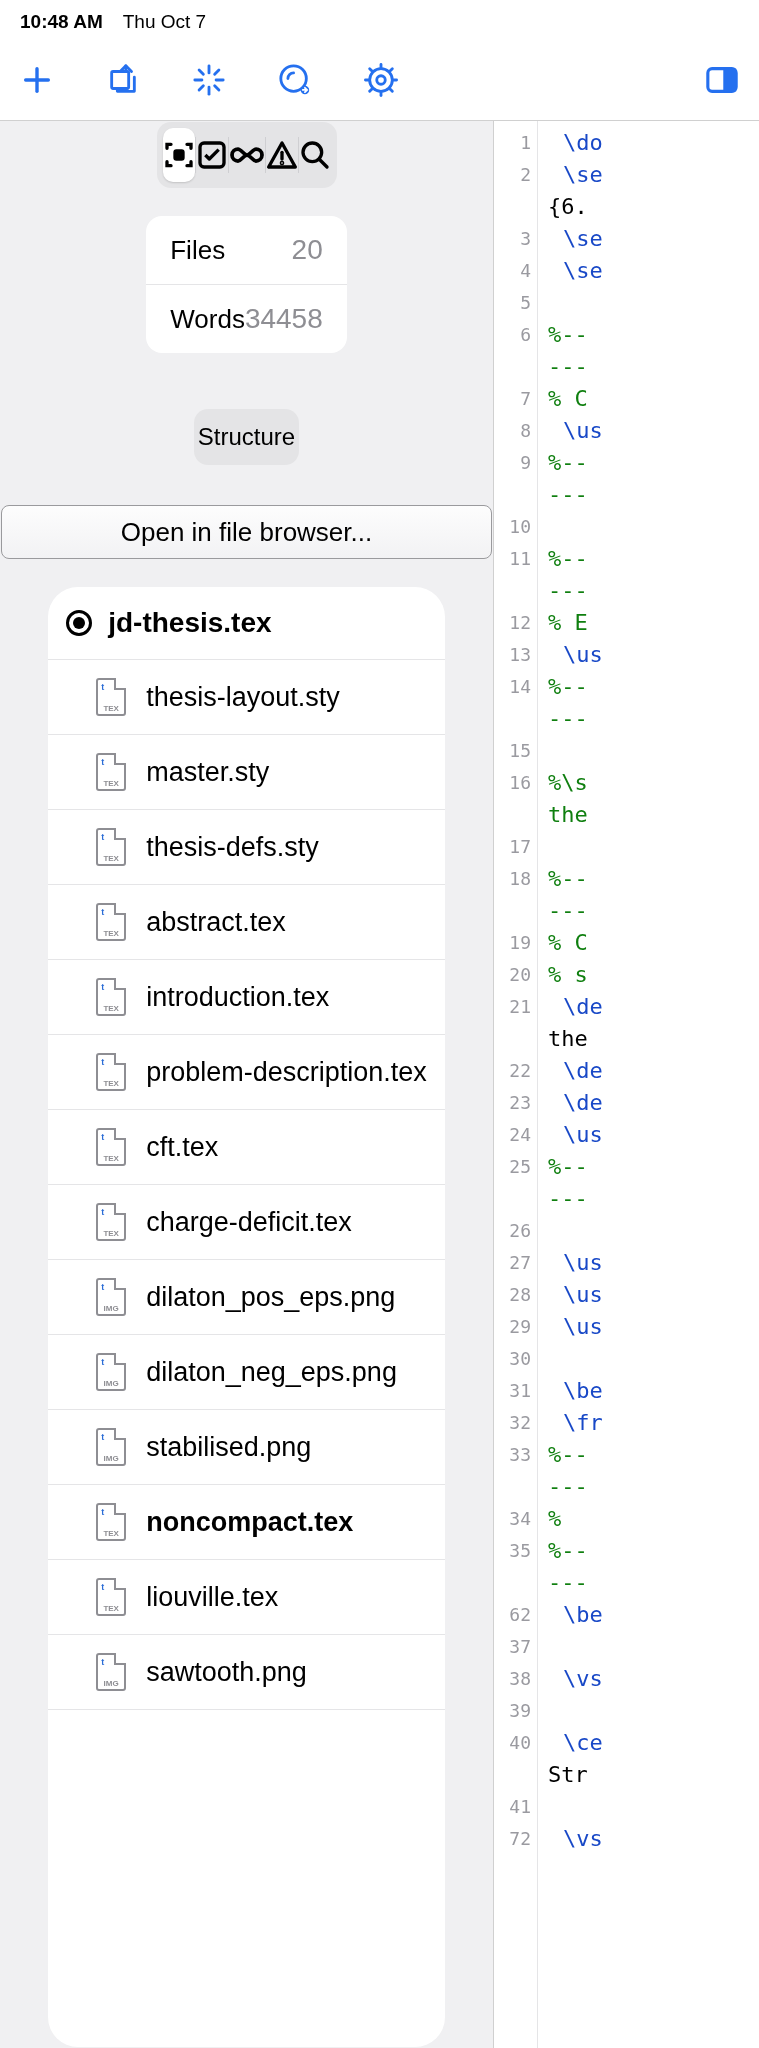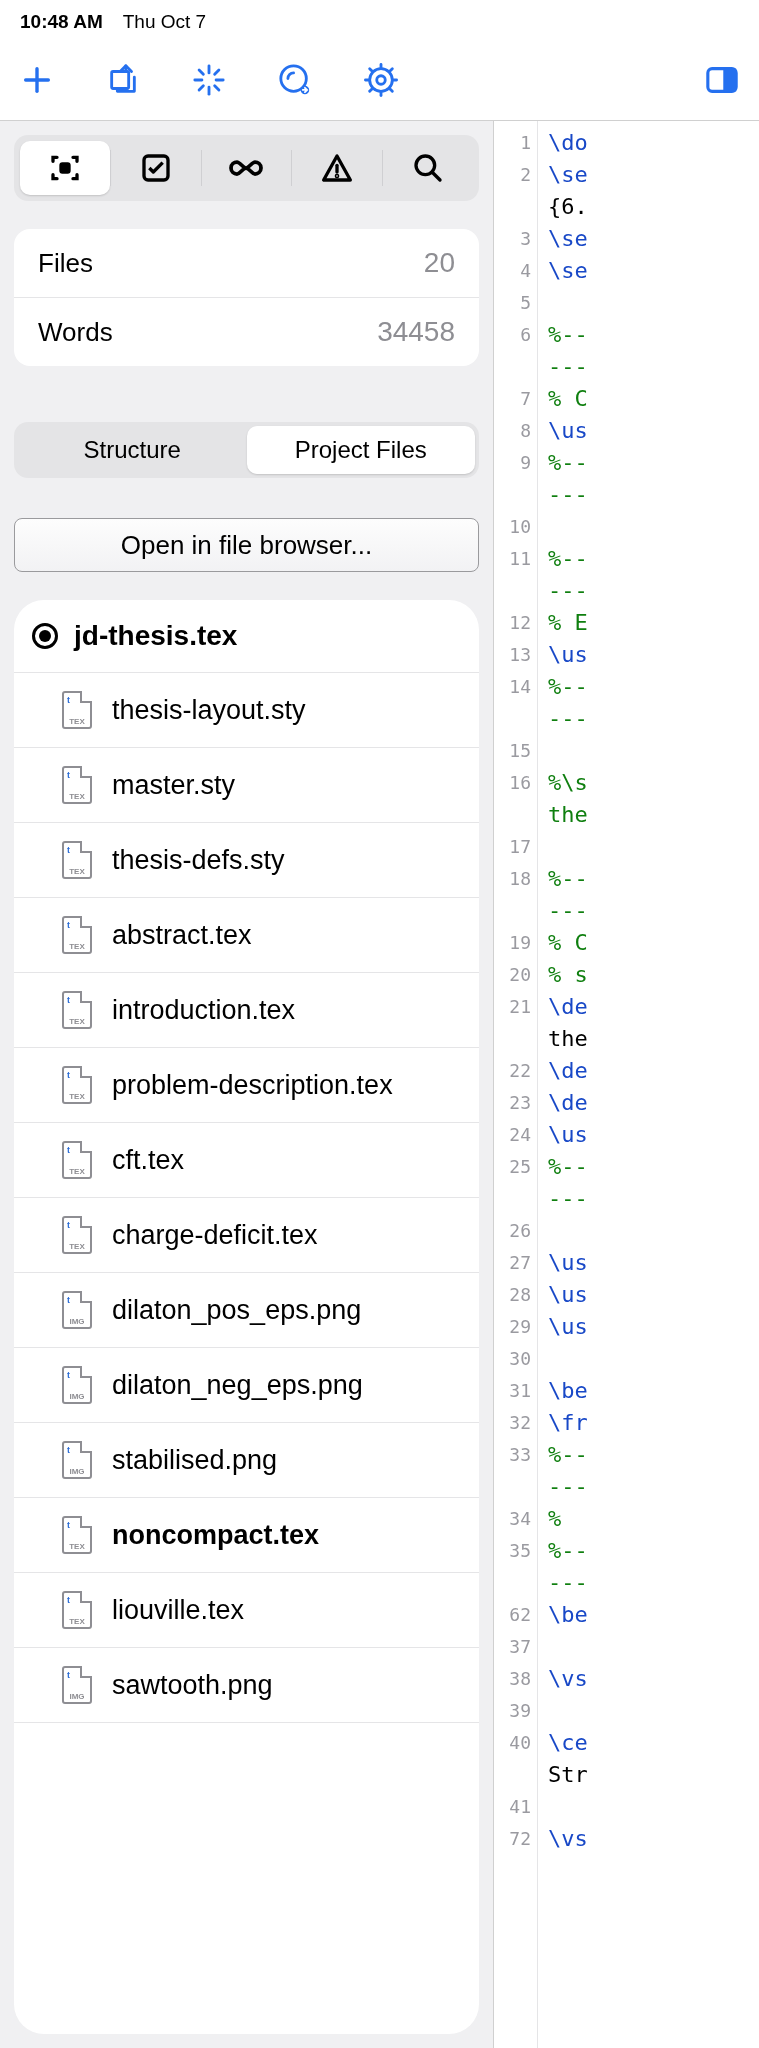--- a/index.html
+++ b/index.html
@@ -4,21 +4,21 @@
 <style>
   * { box-sizing: border-box; margin: 0; padding: 0; }
   html, body { width: 759px; height: 2048px; font-family: -apple-system, "Helvetica Neue", Arial, sans-serif; background: #fff; }
   .statusbar { height: 44px; display: flex; align-items: center; padding: 0 20px; font-size: 19px; font-weight: 600; gap: 20px; }
   .statusbar .date { font-weight: 500; }
   .toolbar { height: 76px; display: flex; align-items: center; padding: 0 20px; gap: 52px; }
   .toolbar .spacer { flex: 1; }
   .toolbar svg { width: 34px; height: 34px; }
   .toolbar .tb { cursor: pointer; }
   .main { display: flex; height: calc(2048px - 120px); border-top: 1px solid #d0d0d0; }
-  .sidebar { width: 494px; background: #f0f0f2; border-right: 1px solid #d0d0d0; padding: 14px; display: flex; flex-direction: column; overflow: hidden; }
+  .sidebar { width: 494px; background: #f0f0f2; border-right: 1px solid #d0d0d0; padding: 1px; display: flex; flex-direction: column; overflow: hidden; align-items: center; }
   .mode-toolbar { background: #e4e4e6; border-radius: 14px; height: 66px; display: flex; align-items: center; padding: 6px; gap: 0; }
   .mode-item { flex: 1; display: flex; align-items: center; justify-content: center; height: 100%; border-radius: 10px; cursor: pointer; }
   .mode-item.active { background: #fff; box-shadow: 0 1px 2px rgba(0,0,0,.15); }
   .mode-sep { width: 1px; height: 36px; background: #cfcfd2; }
   .stats { margin-top: 28px; background: #fff; border-radius: 16px; overflow: hidden; }
   .stat-row { display: flex; justify-content: space-between; align-items: center; padding: 18px 24px; font-size: 26px; }
   .stat-row:not(:last-child) { border-bottom: 1px solid #e5e5e7; }
   .stat-val { color: #8e8e93; font-size: 28px; }
   .seg { margin-top: 56px; background: #e4e4e6; border-radius: 14px; display: flex; height: 56px; padding: 4px; }
   .seg-item { flex: 1; display: flex; align-items: center; justify-content: center; font-size: 24px; font-weight: 500; border-radius: 10px; cursor: pointer; }
@@ -31,21 +31,21 @@
   .file-list { flex: 1; overflow: hidden; }
   .file-row { display: flex; align-items: center; gap: 20px; padding: 18px 18px 18px 48px; border-bottom: 1px solid #e5e5e7; font-size: 27px; cursor: pointer; }
   .file-row.bold .fname { font-weight: 700; }
   .fileicon { width: 30px; height: 38px; border: 2px solid #8e8e93; border-radius: 3px; position: relative; flex-shrink: 0; }
   .fileicon::before { content:""; position:absolute; top:-2px; right:-2px; width:10px; height:10px; background:#fff; border-left:2px solid #8e8e93; border-bottom:2px solid #8e8e93; }
   .fileicon .corner { position:absolute; top:2px; left:3px; font-size:9px; font-weight:700; color:#2a6cd6; }
   .fileicon .ext { position:absolute; bottom:1px; left:0; right:0; text-align:center; font-size:8px; font-weight:700; color:#8e8e93;margin-top:26px; }
   .editor { flex: 1; display: flex; background: #fff; overflow: hidden; }
   .gutter { width: 44px; background: #fff; border-right: 1px solid #e5e5e7; text-align: right; padding: 6px 6px 0 0; font-family: Menlo, Consolas, monospace; font-size: 18px; color: #9a9aa0; line-height: 32px; }
   .code { flex: 1; padding: 6px 0 0 10px; font-family: Menlo, Consolas, monospace; font-size: 22px; color: #000; line-height: 32px; white-space: pre; overflow: hidden; }
-  .code .t-cmd { color: #1848c7; }
+  .code .t-cmd { color: #1848c7; margin-left: 15px; }
   .code .t-com { color: #0f7f0f; }
   .code .t-txt { color: #000; }
   .gutter div.blank { min-height:32px; }
 </style>
 </head>
 <body>
 
 <div class="statusbar">
   <span>10:48 AM</span>
   <span class="date">Thu Oct 7</span>
@@ -157,21 +157,20 @@
         <span class="stat-val">20</span>
       </div>
       <div class="stat-row">
         <span>Words</span>
         <span class="stat-val">34458</span>
       </div>
     </div>
 
     <div class="seg">
       <div class="seg-item">Structure</div>
-      <div class="seg-item active">Project Files</div>
     </div>
 
     <button class="open-btn">Open in file browser...</button>
 
     <div class="file-panel">
       <div class="root-row">
         <span class="root-radio"></span>
         <span>jd-thesis.tex</span>
       </div>
       <div class="file-list" id="file-list">

